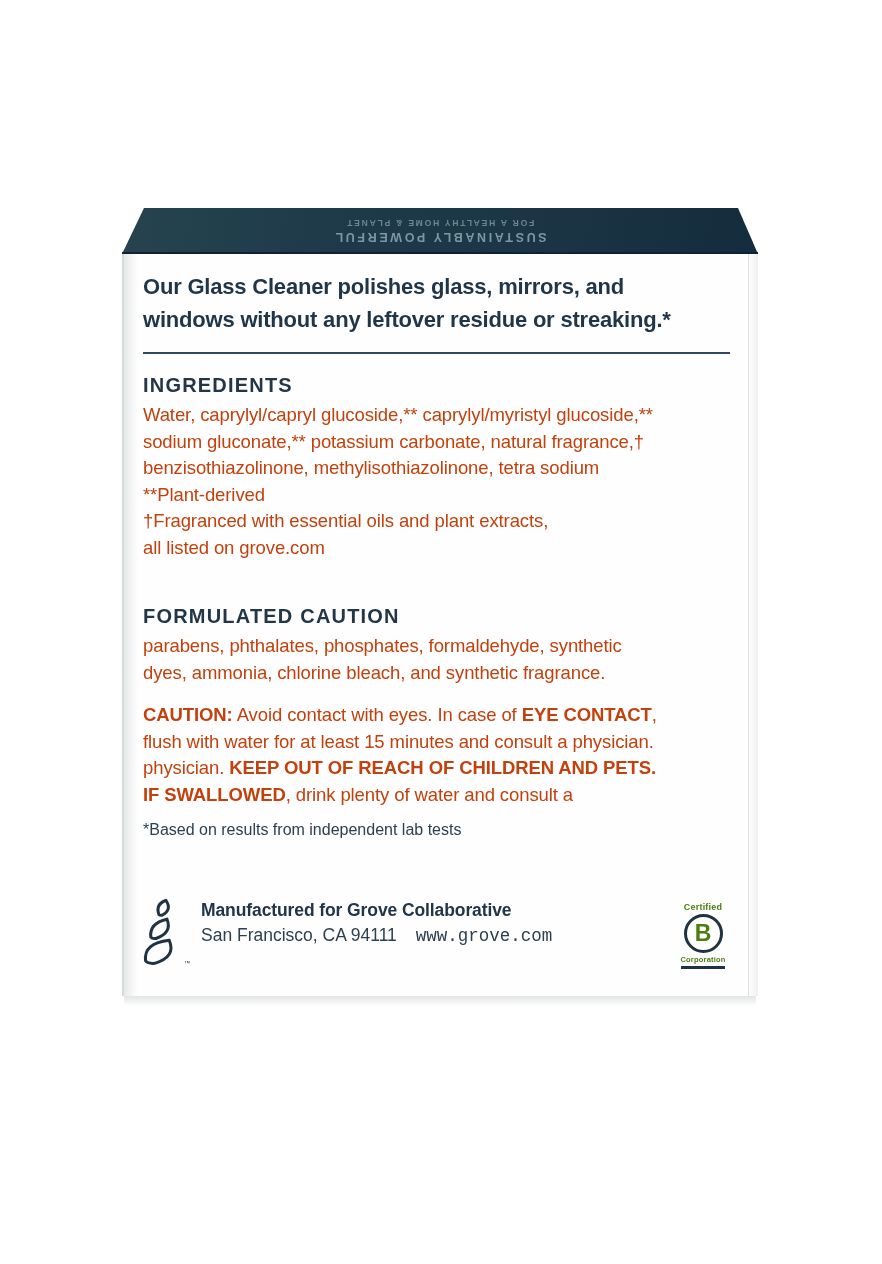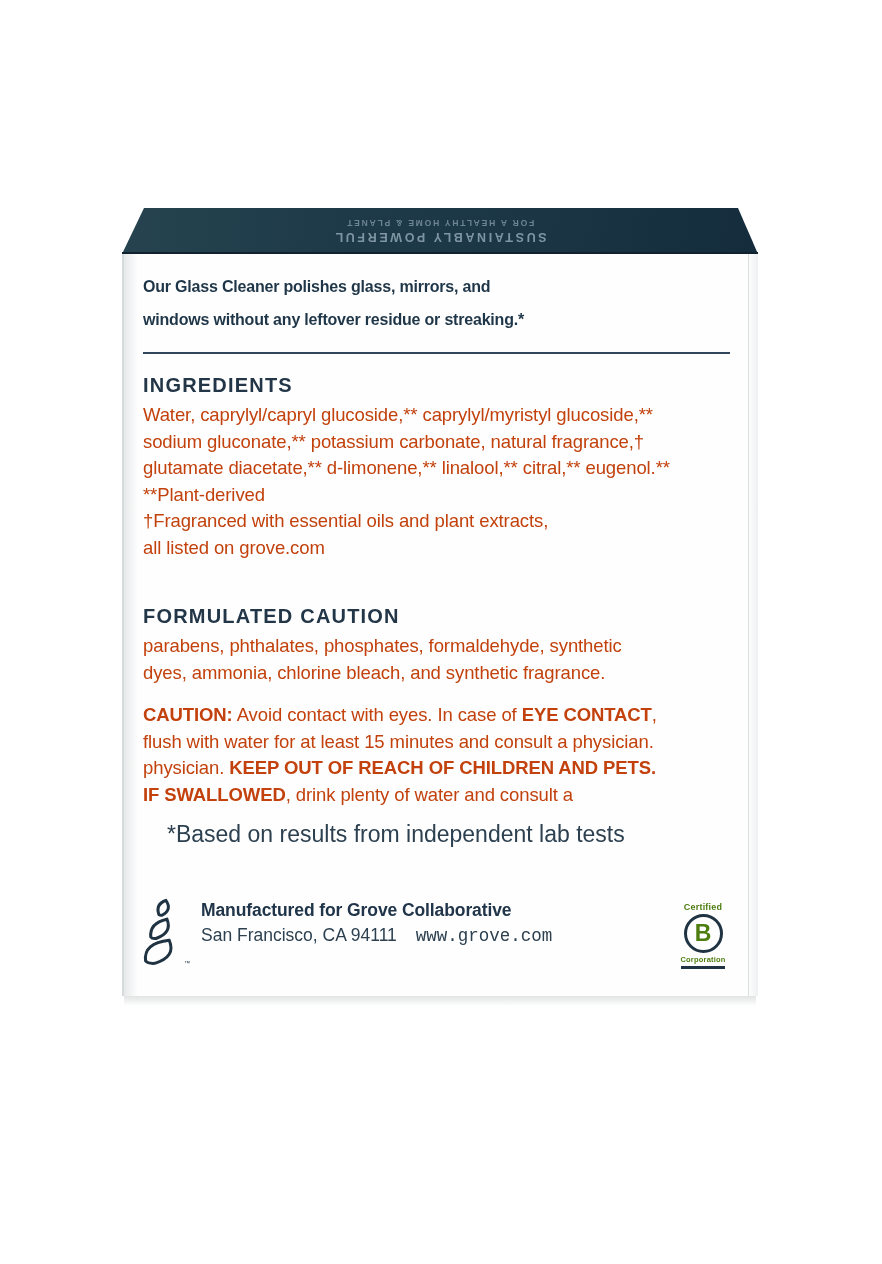--- a/index.html
+++ b/index.html
@@ -32,38 +32,38 @@
   .edge-left-line { position:absolute; left:0; top:46px; width:2px; height:742px; background:#d7dadb; }
   .fold-right { position:absolute; left:626px; top:46px; width:1px; height:742px; background:#dcdfe0; }
   .side-right { position:absolute; left:627px; top:46px; width:9px; height:742px;
     background:linear-gradient(90deg,#fdfdfd 0%, #eef0f1 100%); }
   .box-shadow { position:absolute; left:2px; top:788px; width:632px; height:10px;
     background:linear-gradient(180deg,#e2e4e4 0%, rgba(255,255,255,0) 100%); }
   .line { white-space:nowrap; }
 
   .headline {
     position:absolute; left:21px; top:62px;
-    font-size:16px; font-weight:bold; color:#1f3648;
+    font-size:22px; font-weight:bold; color:#1f3648;
     line-height:33px; letter-spacing:-0.2px;
   }
   .divider { position:absolute; left:21px; top:144px; width:587px; height:2px; background:#32475a; }
 
   .sec-heading { font-size:20px; font-weight:bold; color:#223648; letter-spacing:1.2px; }
   .body-text { font-size:18.5px; color:#c2410c; line-height:26.5px; letter-spacing:-0.1px; }
 
   .ingredients-heading { position:absolute; left:21px; top:166px; }
   .ingredients-text    { position:absolute; left:21px; top:194px; }
 
   .formulated-heading  { position:absolute; left:21px; top:397px; }
   .formulated-text     { position:absolute; left:21px; top:425px; }
 
   .caution-text        { position:absolute; left:21px; top:494px; }
   .caution-text .b, .b { font-weight:bold; }
 
-  .footnote            { position:absolute; left:21px; top:613px; font-size:23px; color:#2c4050;margin-left:24px; }
+  .footnote            { position:absolute; left:21px; top:613px; font-size:16px; color:#2c4050; }
 
   
   .footer { position:absolute; left:0; top:686px; width:636px; height:90px; }
   .grove-logo { position:absolute; left:20px; top:4px; }
   .grove-tm { position:absolute; left:62px; top:66px; font-size:6px; color:#22384a; }
   .mfr-line {
     position:absolute; left:79px; top:6px;
     font-size:17.5px; font-weight:bold; color:#203549; letter-spacing:-0.1px; white-space:nowrap;
   }
   .addr-line {
@@ -107,21 +107,21 @@
       <div class="line">Our Glass Cleaner polishes glass, mirrors, and</div>
       <div class="line">windows without any leftover residue or streaking.*</div>
     </div>
 
     <div class="divider"></div>
 
     <div class="sec-heading ingredients-heading">INGREDIENTS</div>
     <div class="body-text ingredients-text">
         <div class="line">Water, caprylyl/capryl glucoside,** caprylyl/myristyl glucoside,**</div>
         <div class="line">sodium gluconate,** potassium carbonate, natural fragrance,†</div>
-        <div class="line">glutamate diacetate,** d-limonene,** linalool,** citral,** eugenol.**</div>
+        <div class="line">benzisothiazolinone, methylisothiazolinone, tetra sodium</div>
         <div class="line">**Plant-derived</div>
         <div class="line">†Fragranced with essential oils and plant extracts,</div>
         <div class="line">all listed on grove.com</div>
       </div>
 
     <div class="sec-heading formulated-heading">FORMULATED CAUTION</div>
     <div class="body-text formulated-text">
         <div class="line">parabens, phthalates, phosphates, formaldehyde, synthetic</div>
         <div class="line">dyes, ammonia, chlorine bleach, and synthetic fragrance.</div>
       </div>

